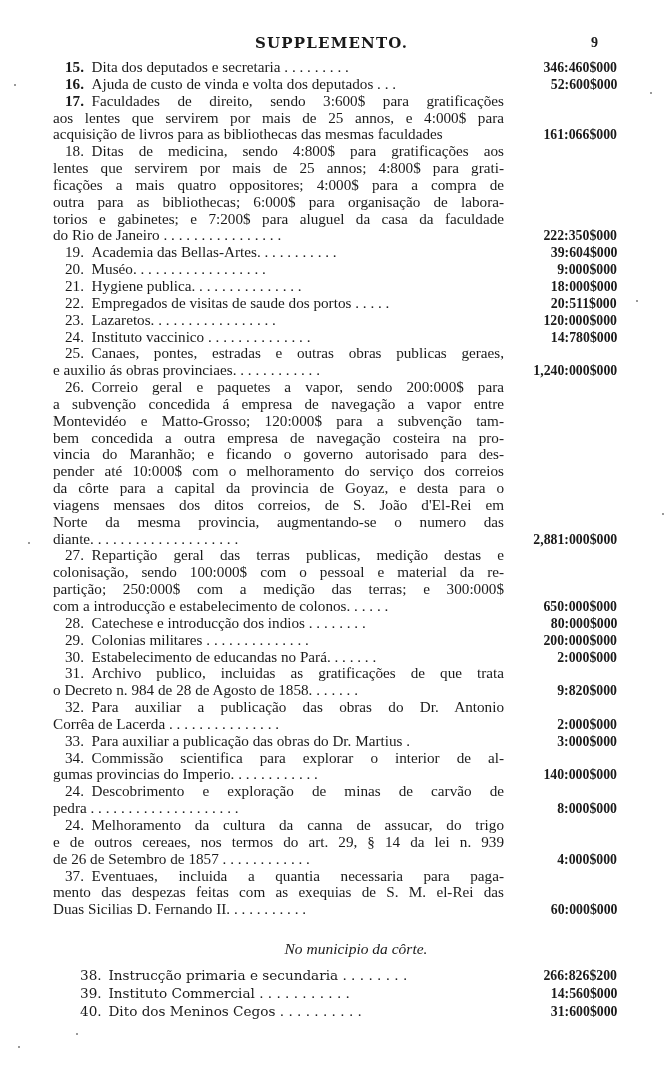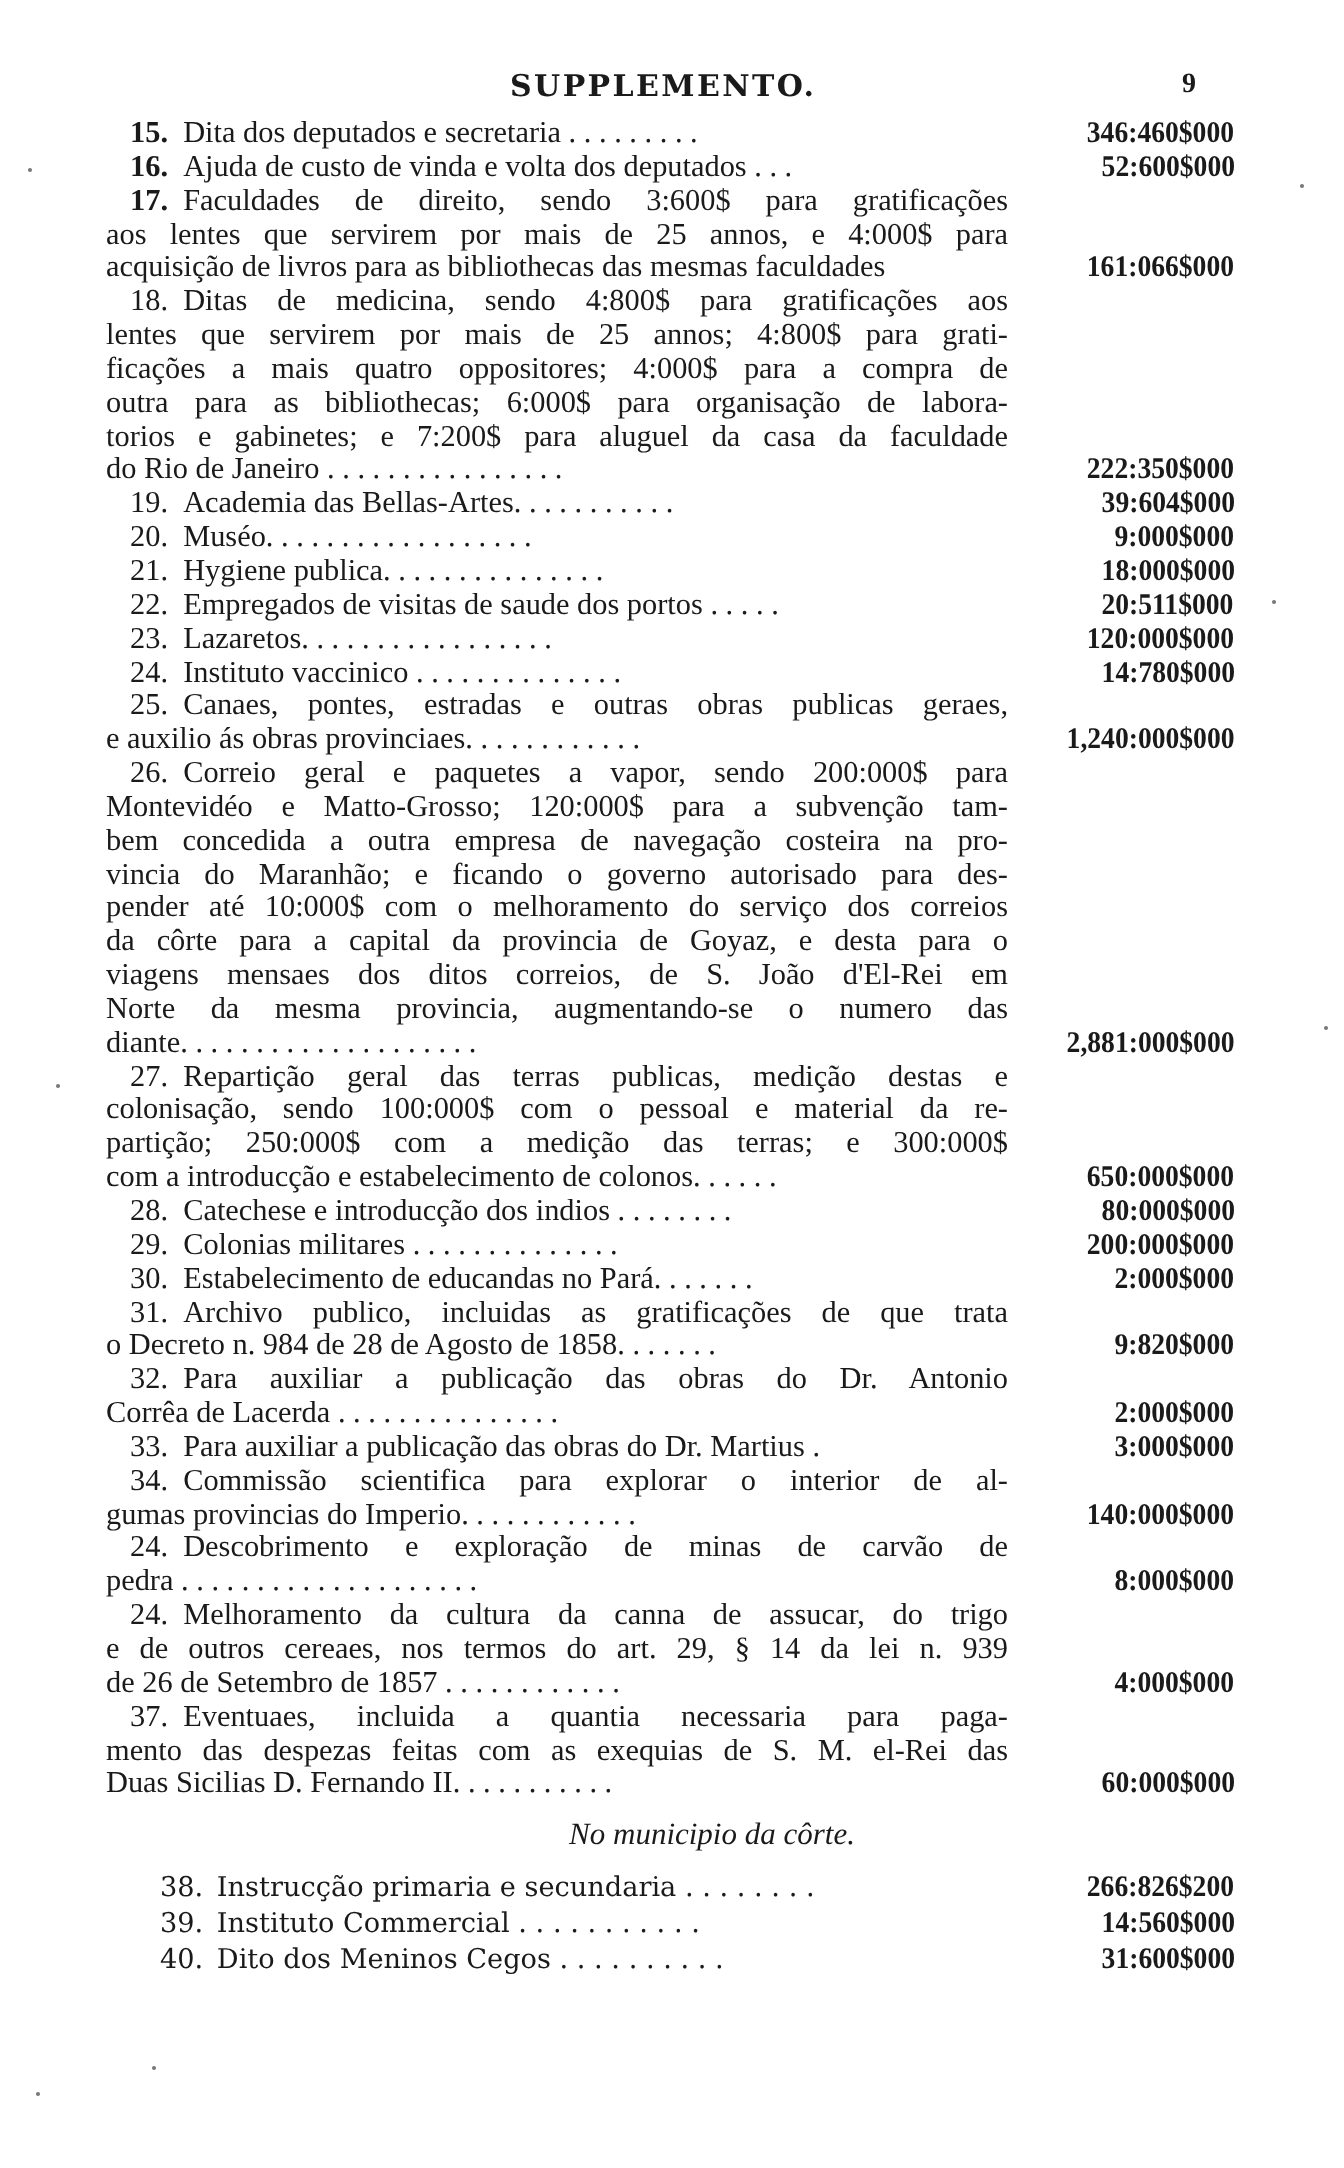--- a/index.html
+++ b/index.html
@@ -13,21 +13,21 @@
   .body { position: absolute; left: 53px; top: 59px; width: 566px; }
   .entry { position: relative; }
   .line { position: relative; height: 16.85px; line-height: 16.85px; font-size: 15.2px; white-space: nowrap; }
   .text { position: absolute; left: 0; width: 451px; overflow: hidden; text-align: justify; text-align-last: justify; }
   .text.last { text-align-last: left; }
   .text.indent { left: 12px; width: 439px; }
   .num { font-weight: normal; }
   .num.bold { font-weight: bold; }
   .amount { position: absolute; right: 2px; font-family: "Liberation Serif", serif; font-weight: bold; font-size: 15px; transform: scaleX(0.92); transform-origin: right; }
   .section-heading { position: relative; height: 30px; line-height: 30px; text-align: center;
-                     font-style: italic; font-size: 15.5px; padding-left: 40px; margin-top: 2px; }
+                     font-style: italic; font-size: 15.5px; padding-left: 40px; margin-top: 16px; }
   .section-entries { position: relative; margin-top: 2px; }
   .section-entries .line { height: 18px; line-height: 18px; }
   .section-entries .text.indent { left: 27px; width: 424px; font-family: "DejaVu Serif", serif; font-size: 13.6px; }
   .speck { position: absolute; width: 2px; height: 2px; background: #777; border-radius: 1px; }
 </style>
 </head>
 <body>
 
 <div class="page">
   <div class="header">
@@ -123,20 +123,23 @@
             <span class="text indent"><span class="num">25.</span> <span>Canaes, pontes, estradas e outras obras publicas geraes,</span></span>
           </div>
           <div class="line">
             <span class="text last"><span>e auxilio ás obras provinciaes. . . . . . . . . . . .</span></span>
             <span class="amount">1,240:000$000</span>
           </div>
         </div>
         <div class="entry">
           <div class="line">
             <span class="text indent"><span class="num">26.</span> <span>Correio geral e paquetes a vapor, sendo 200:000$ para</span></span>
+          </div>
+          <div class="line">
+            <span class="text"><span>a subvenção concedida á empresa de navegação a vapor entre</span></span>
           </div>
           <div class="line">
             <span class="text"><span>Montevidéo e Matto-Grosso; 120:000$ para a subvenção tam-</span></span>
           </div>
           <div class="line">
             <span class="text"><span>bem concedida a outra empresa de navegação costeira na pro-</span></span>
           </div>
           <div class="line">
             <span class="text"><span>vincia do Maranhão; e ficando o governo autorisado para des-</span></span>
           </div>

